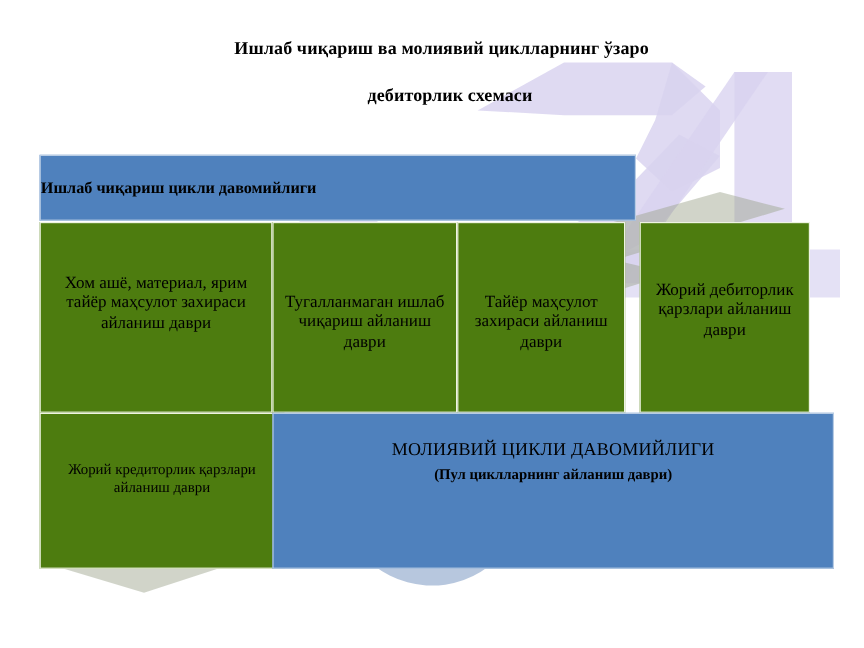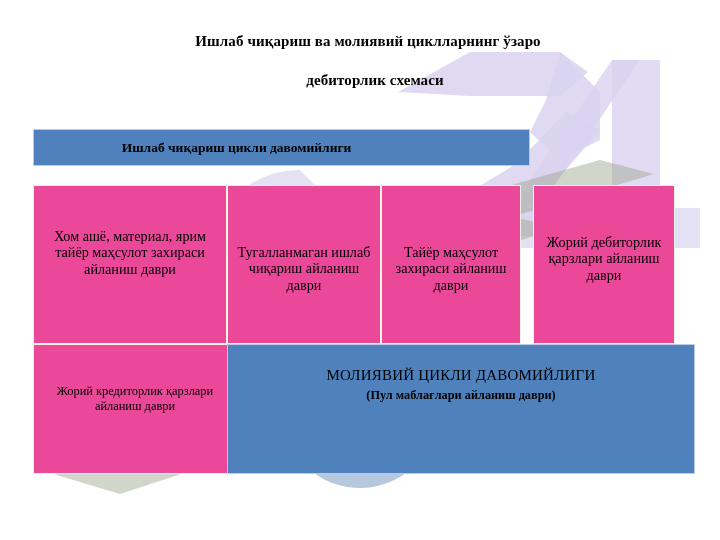--- a/index.html
+++ b/index.html
@@ -49,28 +49,28 @@
     width:662px;height:345px;
     z-index:2;
   }
   .cell{ position:absolute; box-sizing:border-box; }
 
   .blue{
     background:#4f81bd;
     border:1px solid #b8cce4;
   }
   .green{
-    background:#ec4899;
+    background:#4d7c0f;
     border:1px solid #eef3e2;
   }
 
   
   #row-header{
-    left:0px;top:0px;width:497px;height:37px;
-    display:flex;align-items:center;justify-content:center;
+    left:0px;top:0px;width:497px;height:55px;
+    display:flex;align-items:center;
   }
   #row-header .txt{
     font-family:"Liberation Serif", serif;
     font-weight:bold;font-size:13.5px;color:#000;
     text-align:center;
     padding-right:90px;
   }
 
   
   .mid{
@@ -182,17 +182,17 @@
     </div>
     <div class="cell green mid" id="mid-4">
       <span class="txt">Жорий дебиторлик қарзлари айланиш даври</span>
     </div>
 
     <div class="cell green bot" id="bot-left">
       <span class="txt">Жорий кредиторлик қарзлари айланиш даври</span>
     </div>
     <div class="cell blue bot" id="bot-right">
       <div class="t1">МОЛИЯВИЙ ЦИКЛИ ДАВОМИЙЛИГИ</div>
-      <div class="t2">(Пул маблағлари айланиш даври)</div>
+      <div class="t2">(Пул циклларнинг айланиш даври)</div>
     </div>
 
   </div>
 </div>
 
 </body></html>

